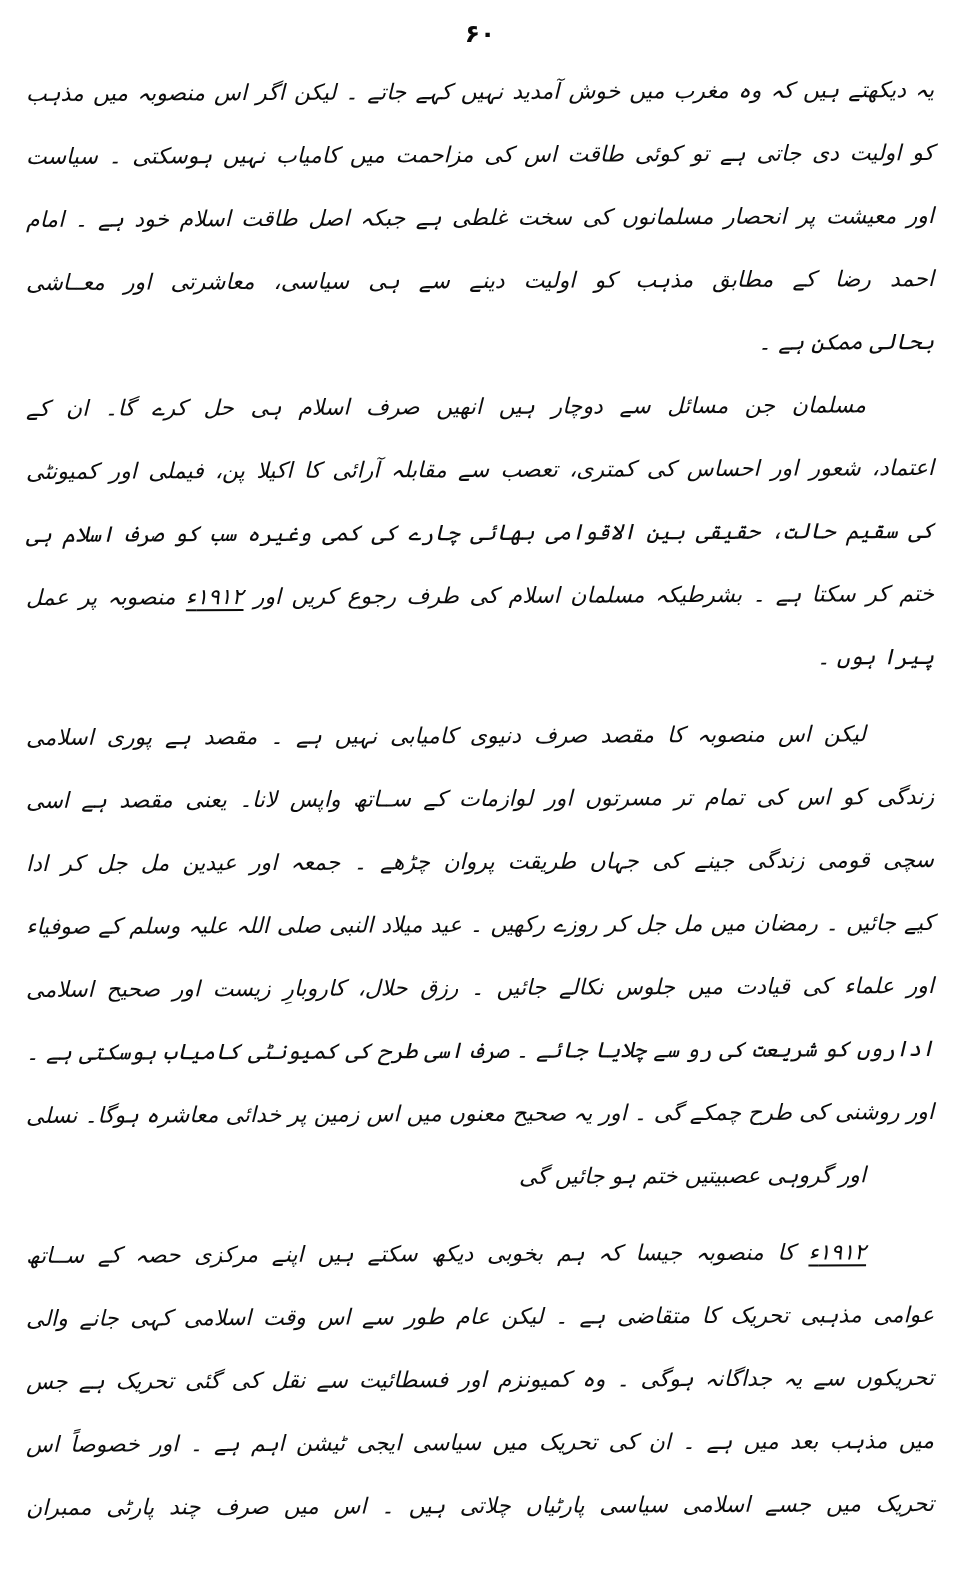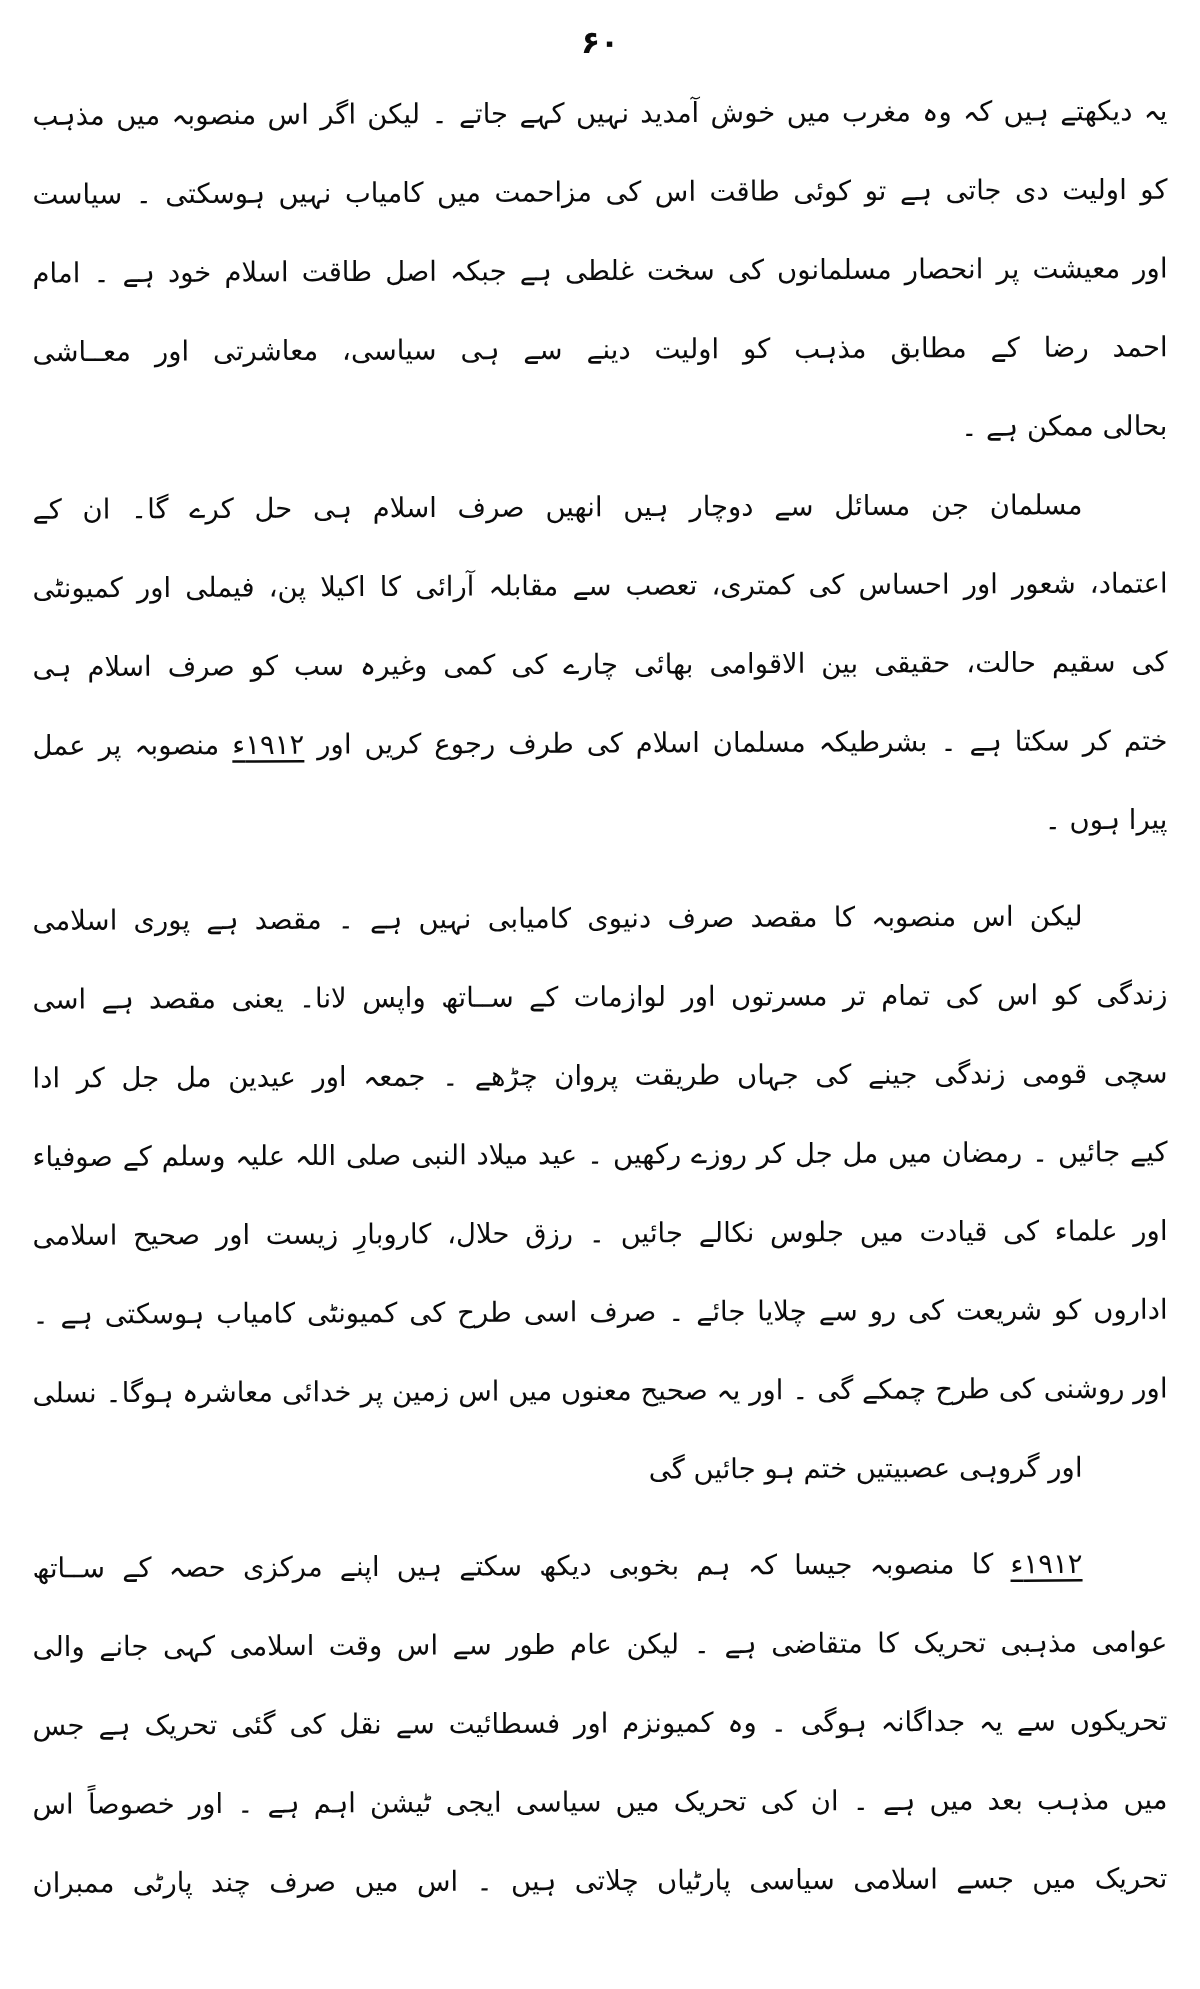--- a/index.html
+++ b/index.html
@@ -23,20 +23,21 @@
   .page-number {
     text-align: center;
     font-size: 25px;
     font-weight: bold;
     height: 44px;
     line-height: 40px;
     letter-spacing: 1px;
   }
   .text-block {
     direction: rtl;
+    font-style: italic;
   }
   .line {
     font-size: 22px;
     line-height: 63px;
     height: 63px;
     text-align: right;
     text-align-last: right;
     white-space: nowrap;
     overflow: visible;
     transform: rotate(-0.25deg);

